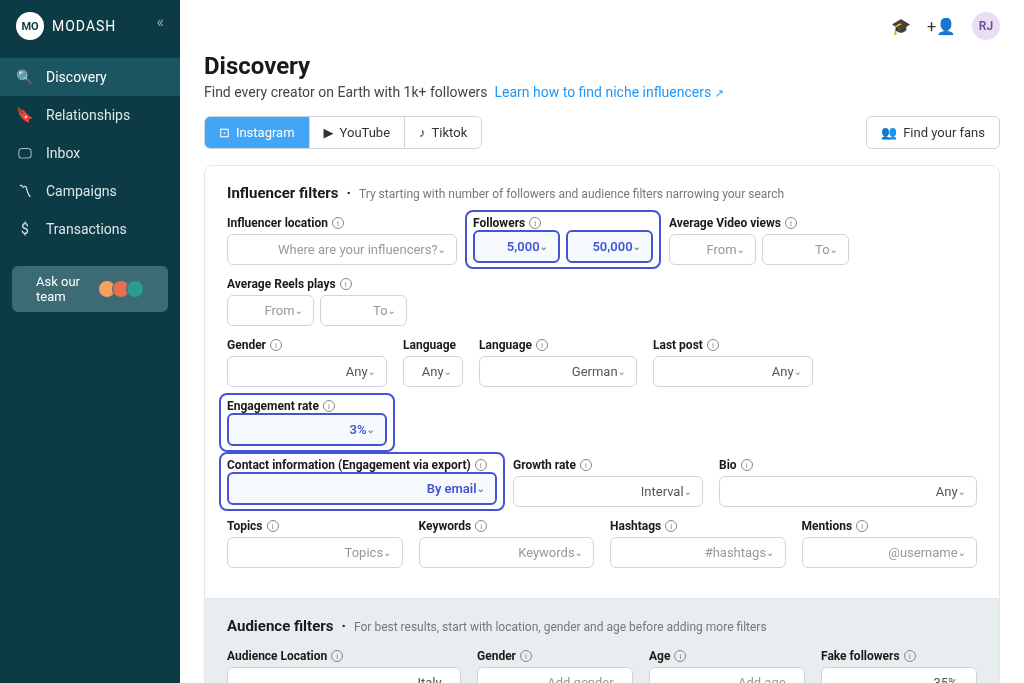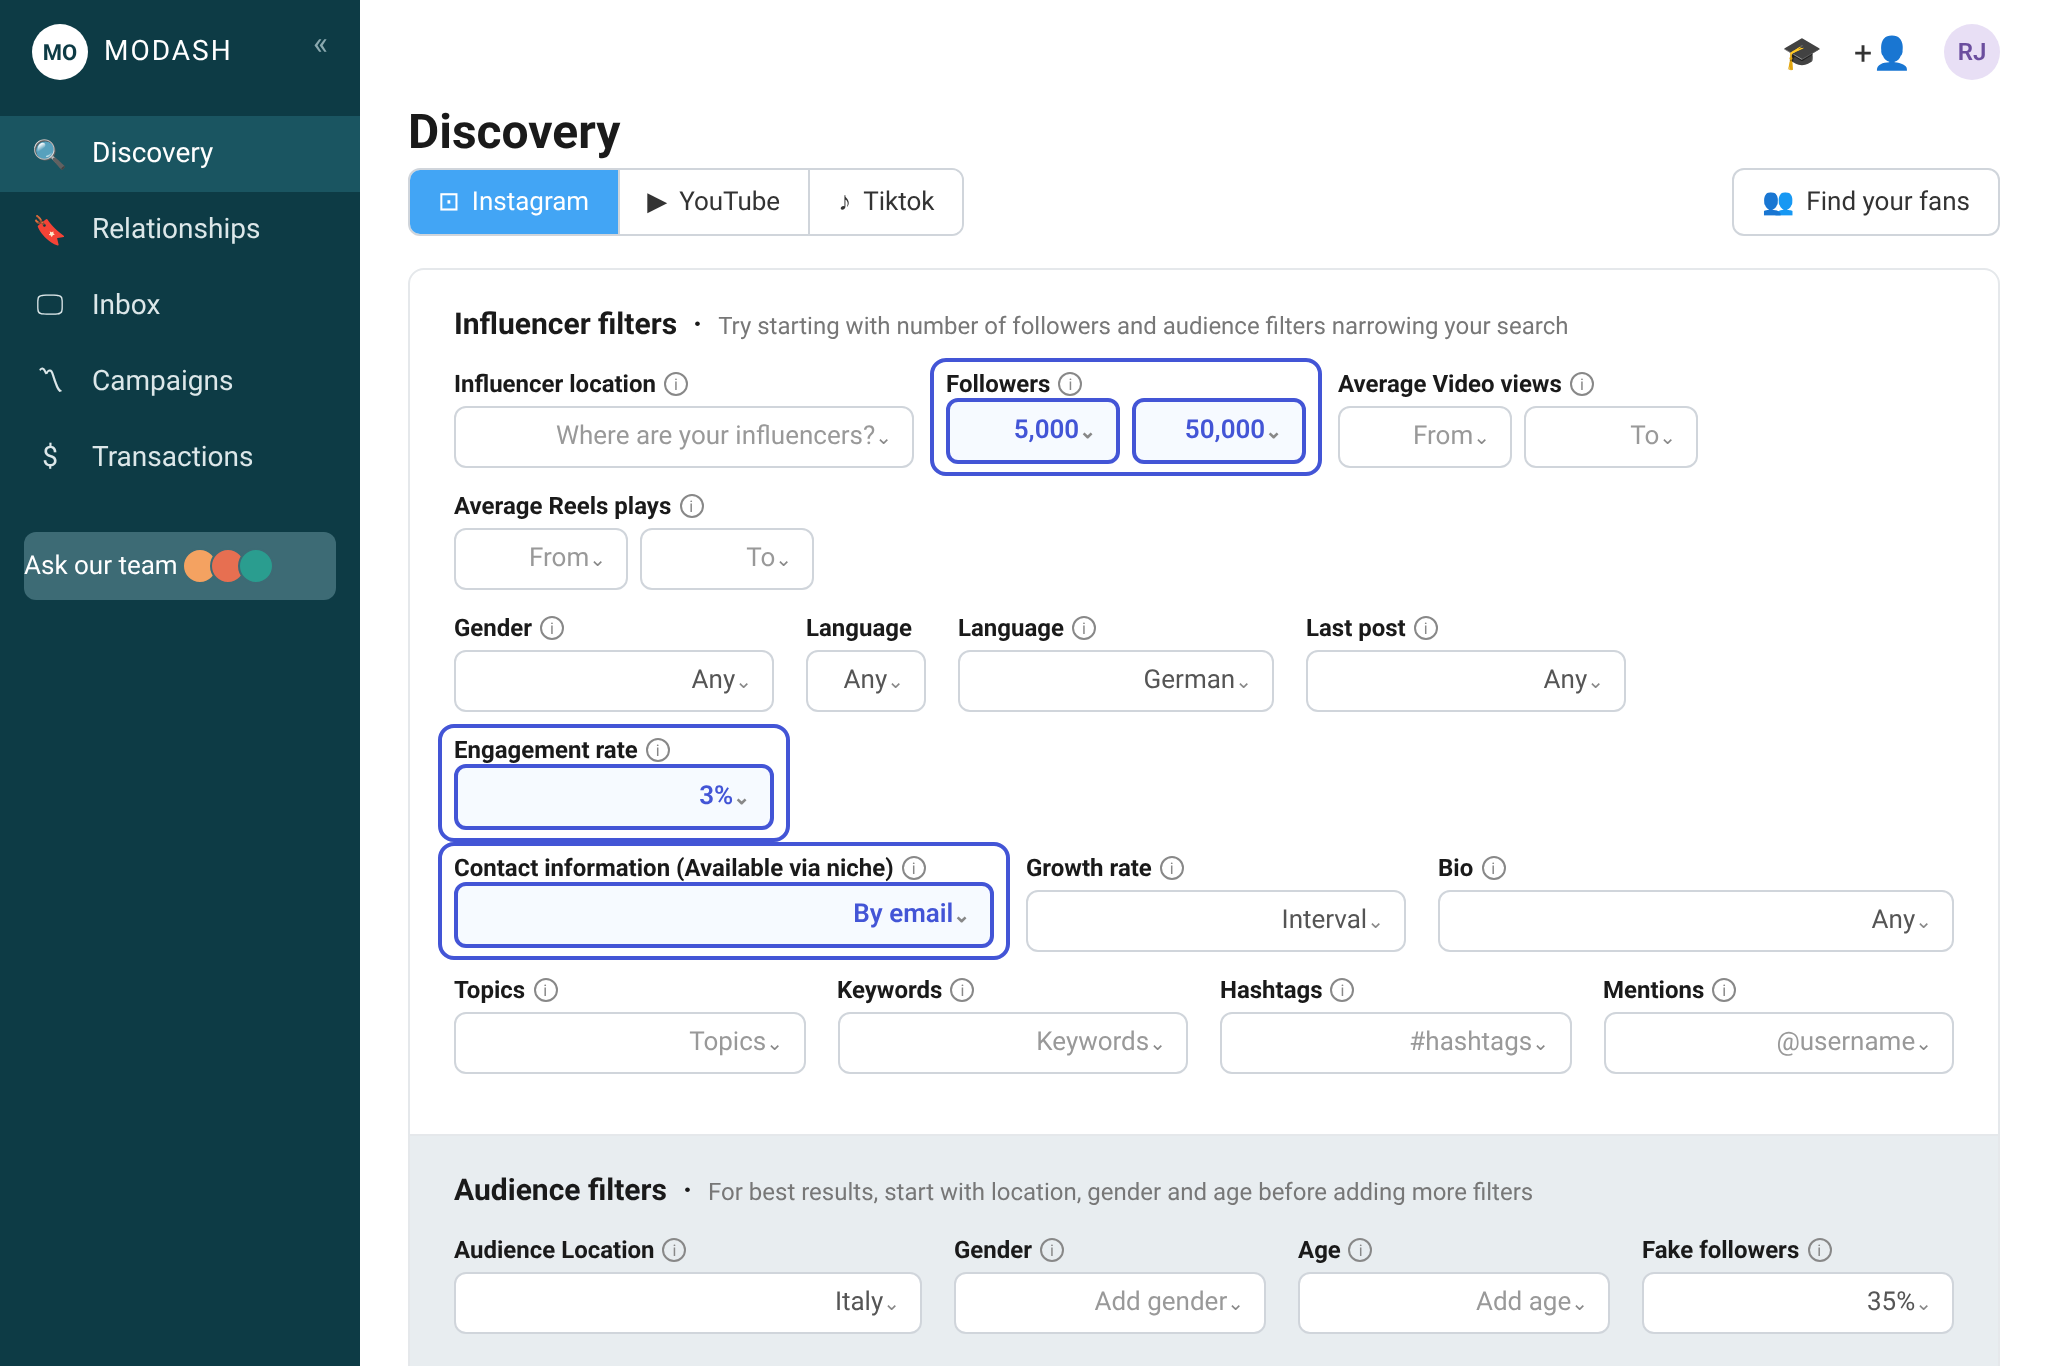--- a/index.html
+++ b/index.html
@@ -7,21 +7,21 @@
 .app{display:flex;height:683px}
 .sidebar{width:180px;background:#0d3b45;color:#fff;display:flex;flex-direction:column;padding-top:12px}
 .logo-row{display:flex;align-items:flex-start;padding:0 16px;margin-bottom:18px;justify-content:space-between}
 .logo{display:flex;align-items:center;gap:8px}
 .logo-circ{width:28px;height:28px;background:#fff;border-radius:50%;display:flex;align-items:center;justify-content:center;color:#0d3b45;font-size:11px;font-weight:700}
 .logo-txt{font-weight:400;font-size:14px;letter-spacing:1px}
 .collapse{color:#8aa9af;font-size:16px}
 .nav-item{display:flex;align-items:center;gap:12px;padding:10px 16px;font-size:14px;color:#dce7e9;cursor:pointer}
 .nav-item.active{background:#1a5561;color:#fff}
 .nav-ico{width:18px;height:18px;display:flex;align-items:center;justify-content:center;font-size:14px}
-.ask-btn{margin:18px 12px;background:#3d6b75;border-radius:6px;padding:8px 0;font-size:13px;color:#fff;display:flex;align-items:center;gap:6px;cursor:pointer}
+.ask-btn{margin:18px 12px;background:#3d6b75;border-radius:6px;padding:8px 24px;font-size:13px;color:#fff;display:flex;align-items:center;gap:6px;cursor:pointer}
 .ask-avs{display:flex}
 .ask-avs span{width:18px;height:18px;border-radius:50%;margin-left:-4px;border:1px solid #3d6b75}
 .ask-avs span:nth-child(1){background:#f4a261}
 .ask-avs span:nth-child(2){background:#e76f51}
 .ask-avs span:nth-child(3){background:#2a9d8f}
 .main{flex:1;background:#fff;display:flex;flex-direction:column;overflow:hidden}
 .topbar{display:flex;justify-content:flex-end;align-items:center;gap:16px;padding:12px 24px}
 .topbar-ico{font-size:16px;color:#333;cursor:pointer}
 .avatar{width:28px;height:28px;border-radius:50%;background:#e8dff5;color:#6b4e9e;display:flex;align-items:center;justify-content:center;font-size:12px;font-weight:600}
 .content{padding:0 24px;overflow-y:auto}
@@ -96,20 +96,24 @@
 
   <main class="main">
     <div class="topbar">
       <span class="topbar-ico">🎓</span>
       <span class="topbar-ico">+👤</span>
       <div class="avatar">RJ</div>
     </div>
 
     <div class="content">
       <h1>Discovery</h1>
+      <div class="subtitle">
+        <span>Find every creator on Earth with 1k+ followers</span>&nbsp;
+        <a href="#"><span>Learn how to find niche influencers</span> <span class="ext-ico">↗</span></a>
+      </div>
 
       <div class="tabs-row">
         <div class="tabs">
           <div class="tab active">
             <span>⊡</span>
             <span>Instagram</span>
           </div>
           <div class="tab">
             <span>▶</span>
             <span>YouTube</span>
@@ -248,21 +252,21 @@
                     <span class="chev">⌄</span>
                   </div>
               </div>
             </div>
           </div>
 
           <div class="filter-grid">
             <div class="field">
               <div class="hl-wrap">
                 <div class="field-lbl">
-                    <span>Contact information (Available via niche)</span>
+                    <span>Contact information (Engagement via export)</span>
                     <span class="info-ico">i</span>
                   </div>
                 <div class="select hl w-270">
                     <span>By email</span>
                     <span class="chev">⌄</span>
                   </div>
               </div>
             </div>
             <div class="field">
               <div class="field-lbl">

